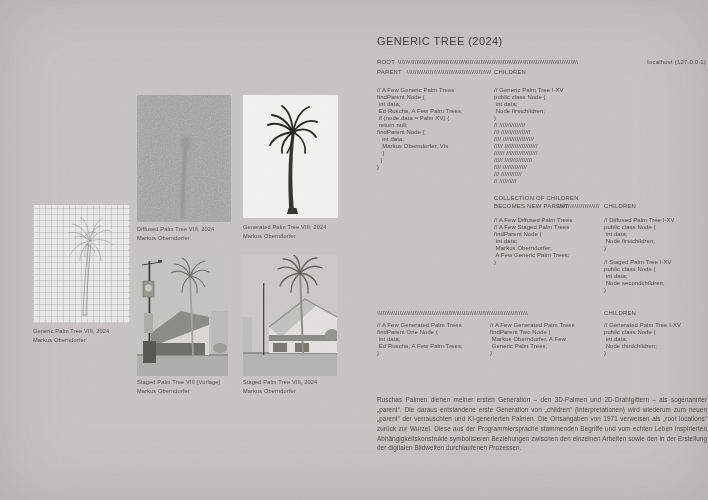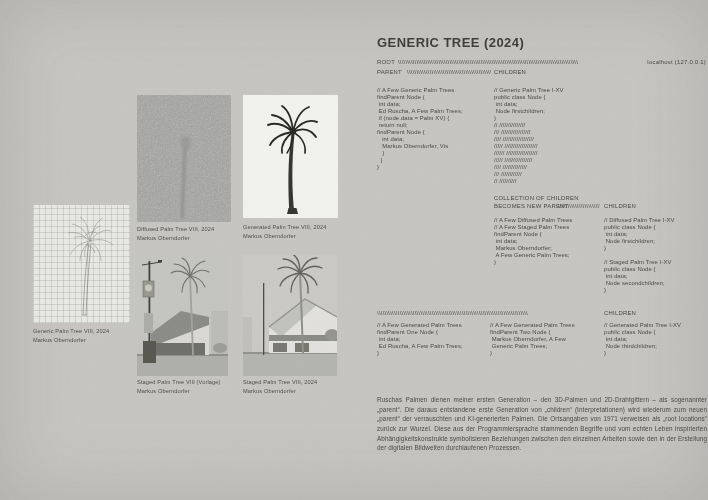--- a/index.html
+++ b/index.html
@@ -1,20 +1,20 @@
 <!DOCTYPE html>
 <html><head>
 <meta charset="utf-8">
 <style>
   html,body{margin:0;padding:0;background:#9a9a98;}
   .page{position:relative;width:708px;height:500px;background:#c6c5c2;overflow:hidden;
         font-family:"Liberation Sans",sans-serif;color:#45453f;
         box-shadow:inset 0 0 70px rgba(95,95,90,.22);}
   .abs{position:absolute;}
-  .title{font-size:13px;letter-spacing:.45px;font-weight:bold;margin:0;color:#3c3c37;}
+  .title{font-size:11px;letter-spacing:.45px;font-weight:normal;margin:0;color:#3c3c37;}
   .lbl{font-size:5.9px;letter-spacing:.25px;white-space:nowrap;}
   .code{font-size:5.9px;line-height:7px;letter-spacing:.1px;white-space:pre;}
   .code div{white-space:pre;}
   .rowflex{display:flex;align-items:baseline;font-size:5.9px;}
   .rowflex .fill{flex:1;overflow:hidden;white-space:nowrap;margin:0 3px;letter-spacing:.2px;}
   .rowabs{height:8px;}
   .rowabs span{position:absolute;top:0;font-size:5.9px;letter-spacing:.25px;white-space:nowrap;}
   .rowabs .fillabs{overflow:hidden;display:inline-block;}
   .caption{font-size:5.6px;line-height:8.7px;color:#4a4a45;letter-spacing:.15px;}
   .essay{font-size:6.3px;line-height:9.65px;letter-spacing:.1px;text-align:justify;margin:0;color:#47473f;}

